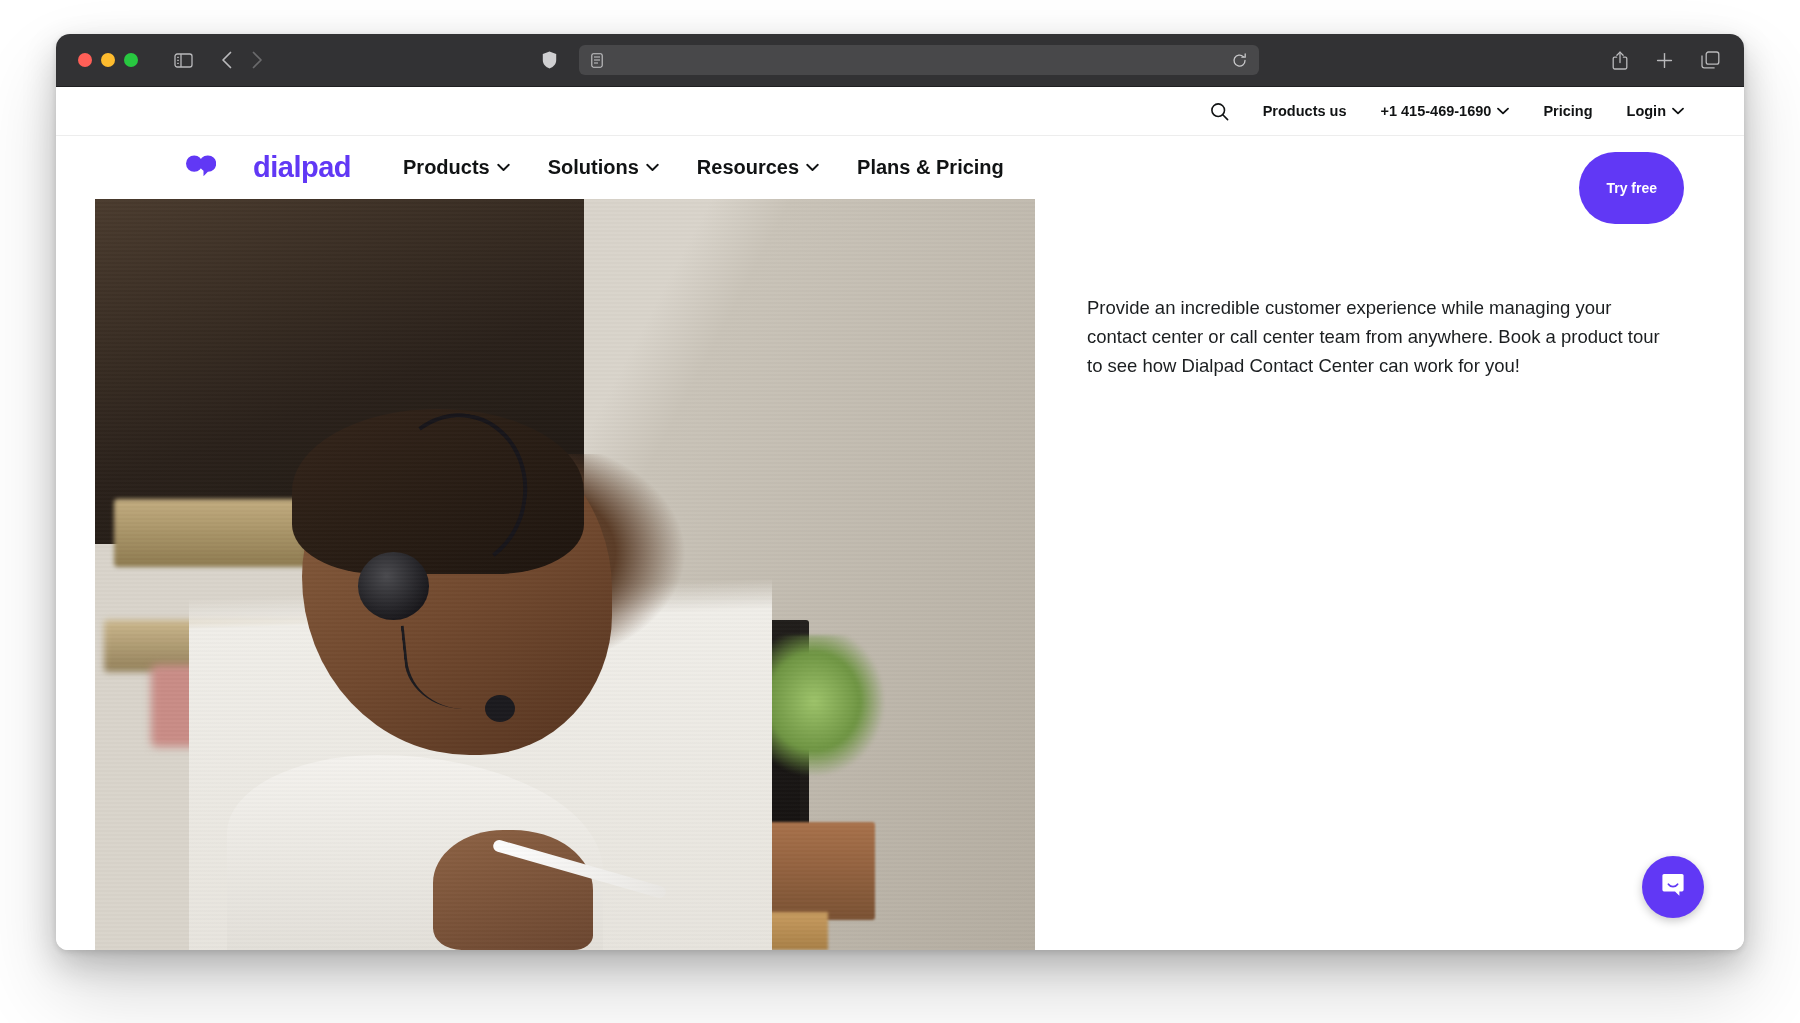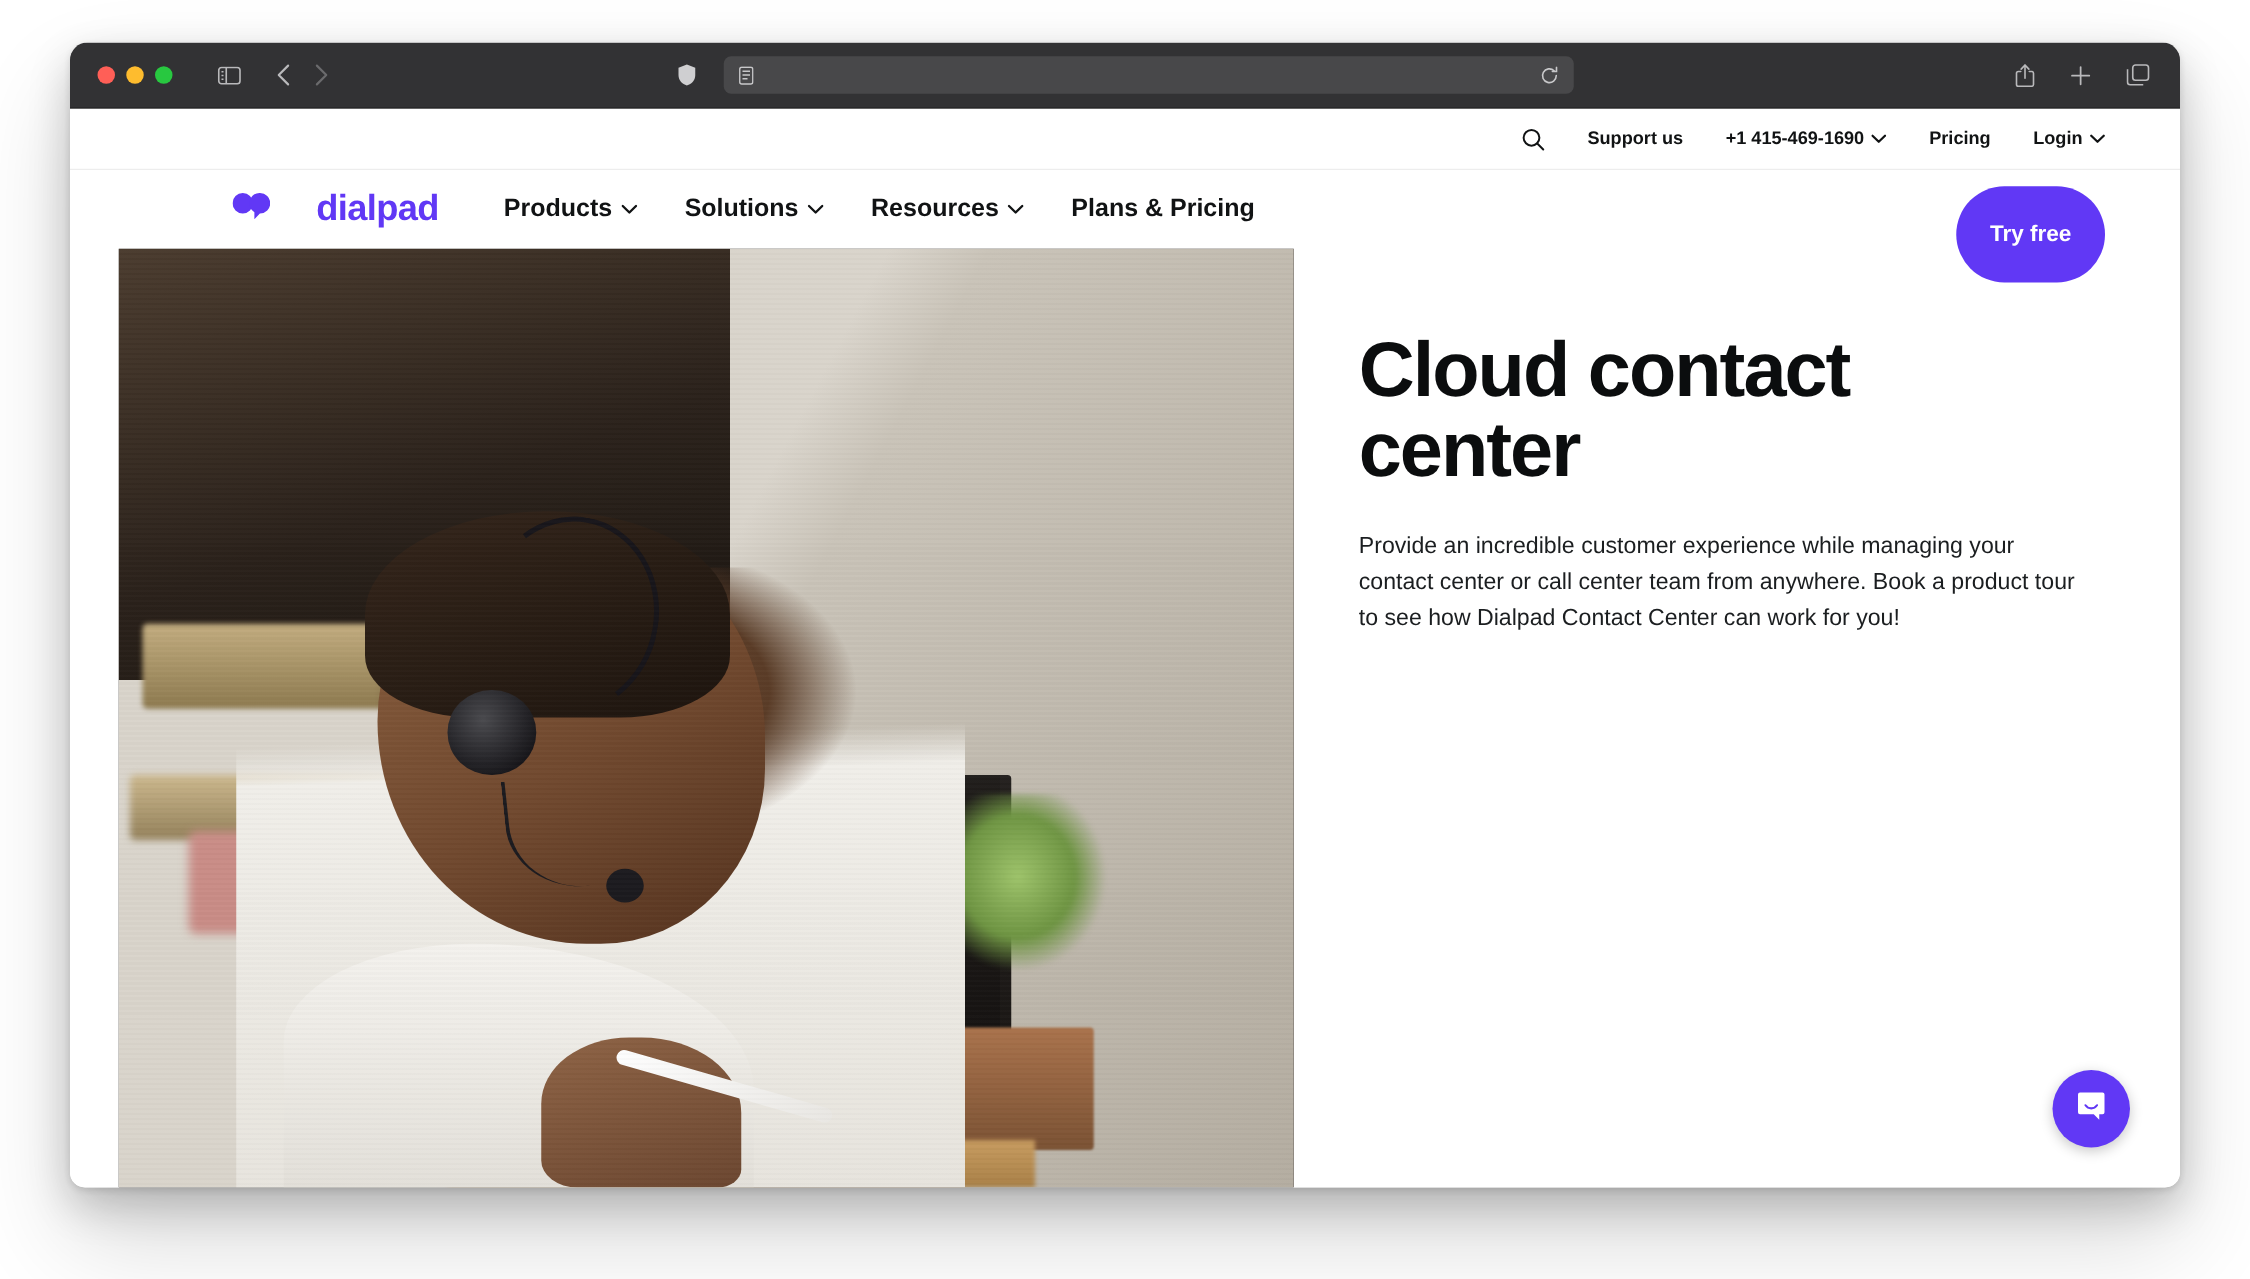--- a/index.html
+++ b/index.html
@@ -110,21 +110,21 @@
   }
   .nav-link {
     font-size:20px; font-weight:700; color:#111314;
     margin-right:38px;
     display:flex; align-items:center; gap:7px;
     white-space:nowrap; cursor:pointer;
   }
   #try-free-btn {
     margin-left:auto;
     background:#6138f5; color:#fff;
-    font-size:18px; font-weight:700;
+    font-size:14px; font-weight:700;
     border:none; border-radius:999px;
     padding:28px 27px;
     cursor:pointer;
     margin-top:40px;
   }
 
   
   #hero { display:flex; height:calc(100% - 112px); }
 
   #hero-image {
@@ -372,21 +372,21 @@
     <div id="utility-bar">
 
       <span class="u-item" id="search-icon-btn">
         <svg width="19" height="19" viewBox="0 0 19 19" fill="none" stroke="currentColor" stroke-width="1.6" stroke-linecap="round">
           <circle cx="8.2" cy="8.2" r="6.3"></circle>
           <line x1="12.8" y1="12.8" x2="17.6" y2="17.6"></line>
         </svg>
       </span>
 
       <span class="u-item">
-        <span>Support us</span>
+        <span>Products us</span>
       </span>
 
       <span class="u-item">
         <span>+1 415-469-1690</span>
         <span class="chev">
           <svg width="12" height="8" viewBox="0 0 12 8" fill="none" stroke="currentColor" stroke-width="1.8" stroke-linecap="round" stroke-linejoin="round">
               <polyline points="1,1.6 6,6.4 11,1.6"></polyline>
             </svg>
         </span>
       </span>
@@ -473,21 +473,20 @@
         <div class="ph-earcup"></div>
         <div class="ph-mic"></div>
         <div class="ph-mictip"></div>
         <div class="ph-arm"></div>
         <div class="ph-hand"></div>
         <div class="ph-stylus"></div>
         <div class="ph-grain"></div>
       </div>
 
       <div id="hero-copy">
-        <h1 id="hero-title">Cloud contact center</h1>
         <p id="hero-desc">Provide an incredible customer experience while managing your contact center or call center team from anywhere. Book a product tour to see how Dialpad Contact Center can work for you!</p>
       </div>
     </div>
 
     <div id="chat-widget">
       <span>
         <svg width="30" height="30" viewBox="0 0 30 30" fill="none">
           <path d="M6 4h18a1.6 1.6 0 0 1 1.6 1.6v14.2A1.6 1.6 0 0 1 24 21.4h-2.6v4.3l-4.4-4.3H6a1.6 1.6 0 0 1-1.6-1.6V5.6A1.6 1.6 0 0 1 6 4Z" fill="#ffffff"></path>
           <path d="M10.4 14.2c1.1 1.6 2.7 2.5 4.6 2.5s3.5-.9 4.6-2.5" stroke="#6138f5" stroke-width="1.7" stroke-linecap="round"></path>
         </svg>

